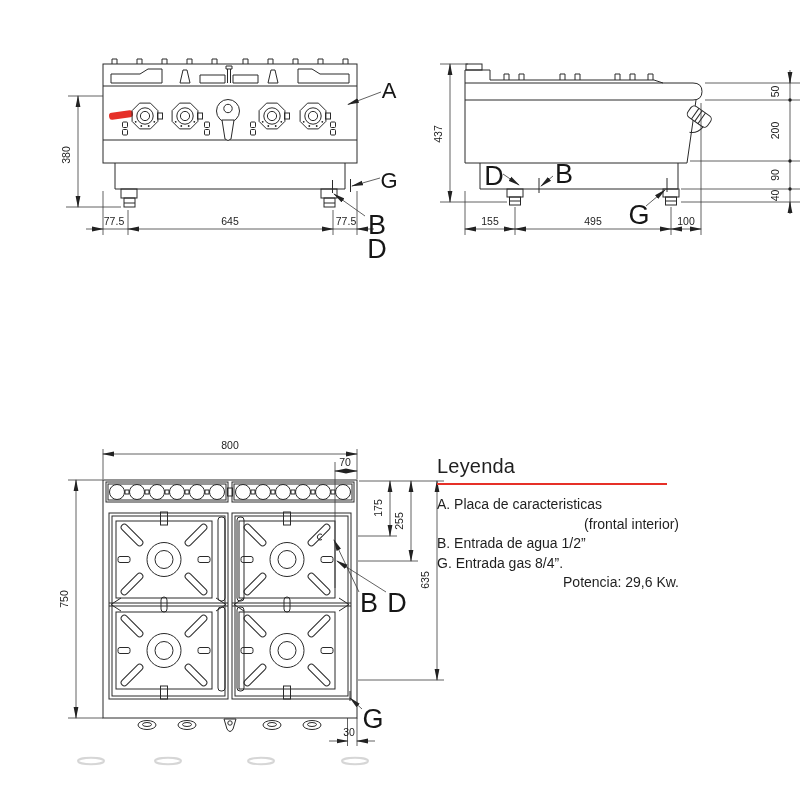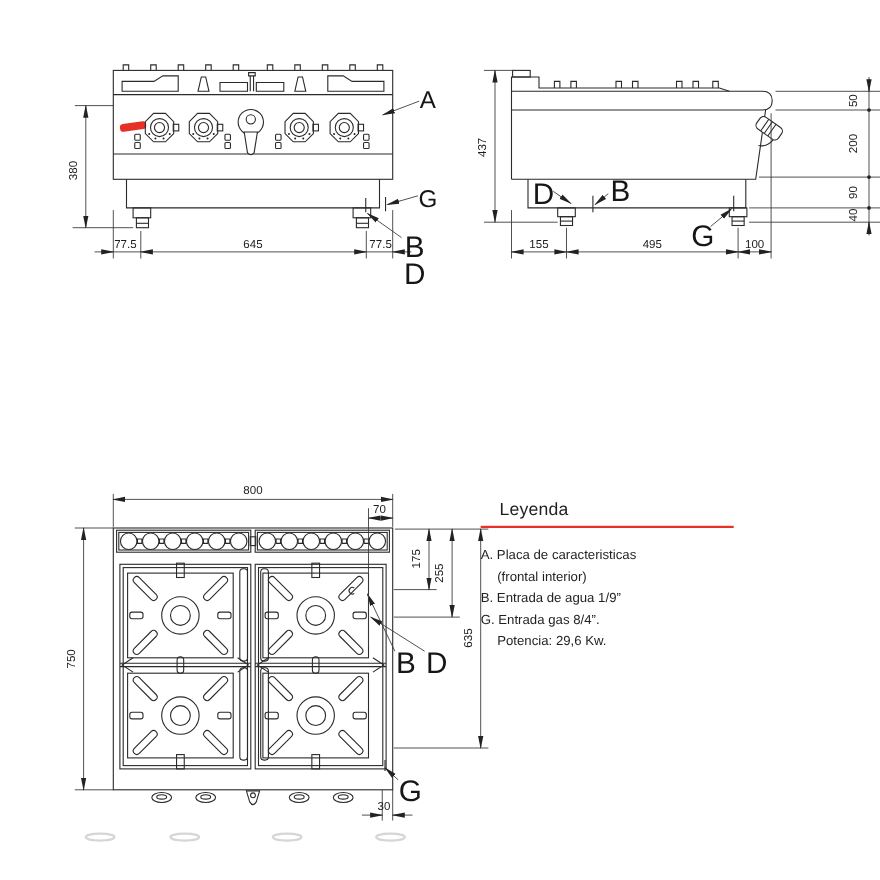--- a/index.html
+++ b/index.html
@@ -10,24 +10,24 @@
   .fw{stroke:#2a2a2a;stroke-width:1;fill:#fff;}
   .thin{stroke:#3a3a3a;stroke-width:.8;fill:none;}
   .dot{fill:#222;stroke:none;}
   .gray{stroke:#c9c9c9;stroke-width:2;fill:none;}
   .red{fill:#e63028;stroke:none;}
   text{fill:#1d1d1d;}
   .dim{font-size:10.5px;text-anchor:middle;}
   .call{font-size:27px;text-anchor:middle;fill:#161616;}
   .callsm{font-size:22px;text-anchor:middle;fill:#161616;}
   .legend{position:absolute;left:437px;top:455px;width:242px;color:#1f1f1f;}
-  .legend-title{font-size:16px;letter-spacing:.2px;margin-left:17px;}
+  .legend-title{font-size:20px;letter-spacing:.2px;}
   .legend-rule{margin-top:5px;width:230px;border-top:2.5px solid #e63028;}
-  .legend-items{margin-top:15px;font-size:12px;line-height:19.5px;}
-  .legend-item.indent{padding-left:15px;}
+  .legend-items{margin-top:10px;font-size:14px;line-height:19.5px;}
+  .legend-item.indent{padding-left:15px;text-align:right;}
 </style>
 </head>
 <body>
 
 <svg id="drawing" width="800" height="800" viewBox="0 0 800 800">
   <defs>
     <marker id="mE" viewBox="0 0 12 6" refX="11" refY="3" markerWidth="12" markerHeight="6" orient="auto" markerUnits="userSpaceOnUse">
         <path d="M0,0.6 L12,3 L0,5.4 Z" fill="#222"></path>
       </marker>
     <marker id="mS" viewBox="0 0 12 6" refX="1" refY="3" markerWidth="12" markerHeight="6" orient="auto" markerUnits="userSpaceOnUse">
@@ -401,17 +401,17 @@
     <text class="call" x="373" y="728">G</text>
   </g>
 </svg>
 
 <div class="legend">
   <div class="legend-title">Leyenda</div>
   <div class="legend-rule"></div>
   <div class="legend-items">
     <div class="legend-item">A. Placa de caracteristicas</div>
     <div class="legend-item indent">(frontal interior)</div>
-    <div class="legend-item">B. Entrada de agua 1/9”</div>
+    <div class="legend-item">B. Entrada de agua 1/2”</div>
     <div class="legend-item">G. Entrada gas 8/4”.</div>
     <div class="legend-item indent">Potencia: 29,6 Kw.</div>
   </div>
 </div>
 
 </body></html>

